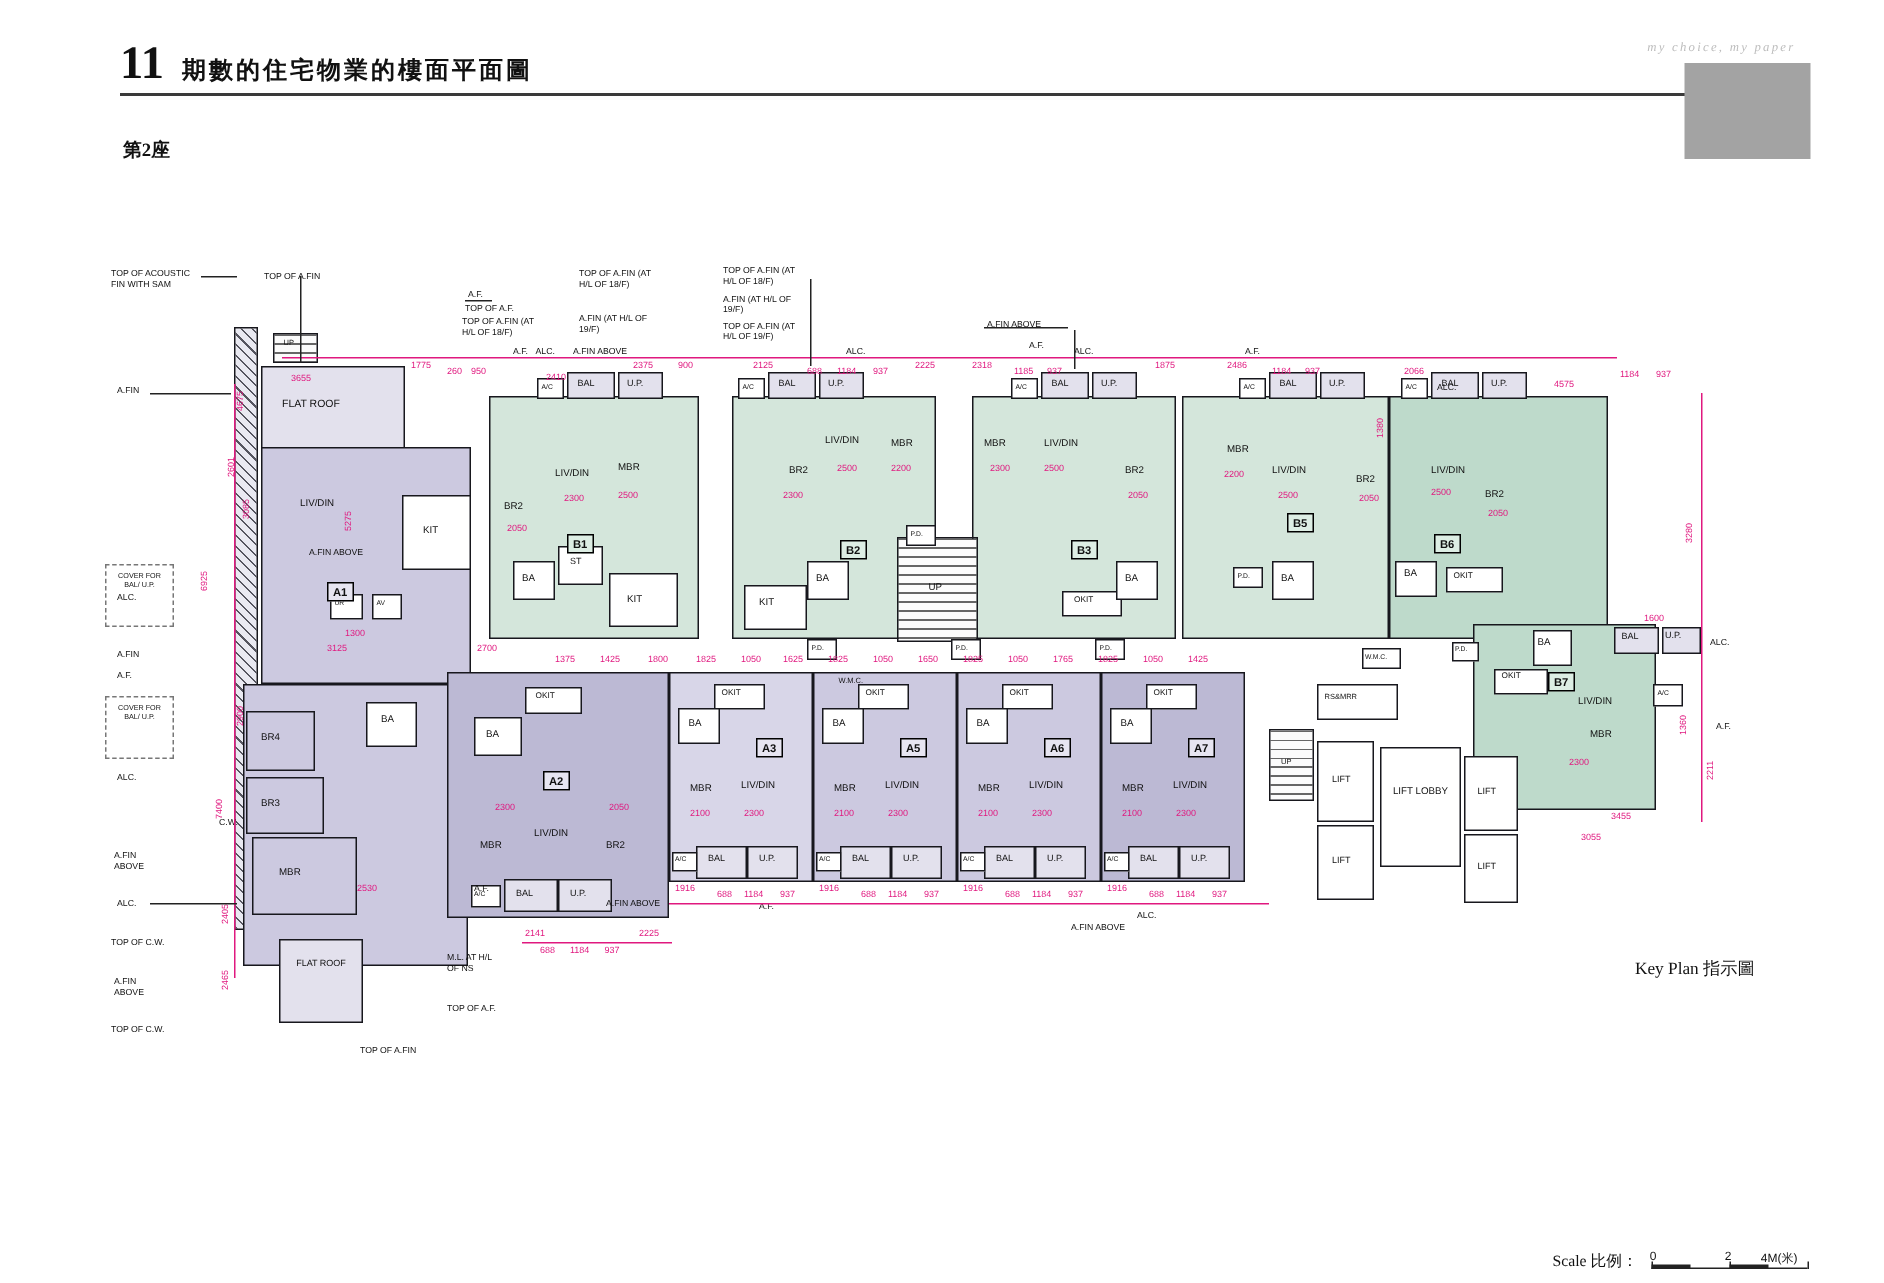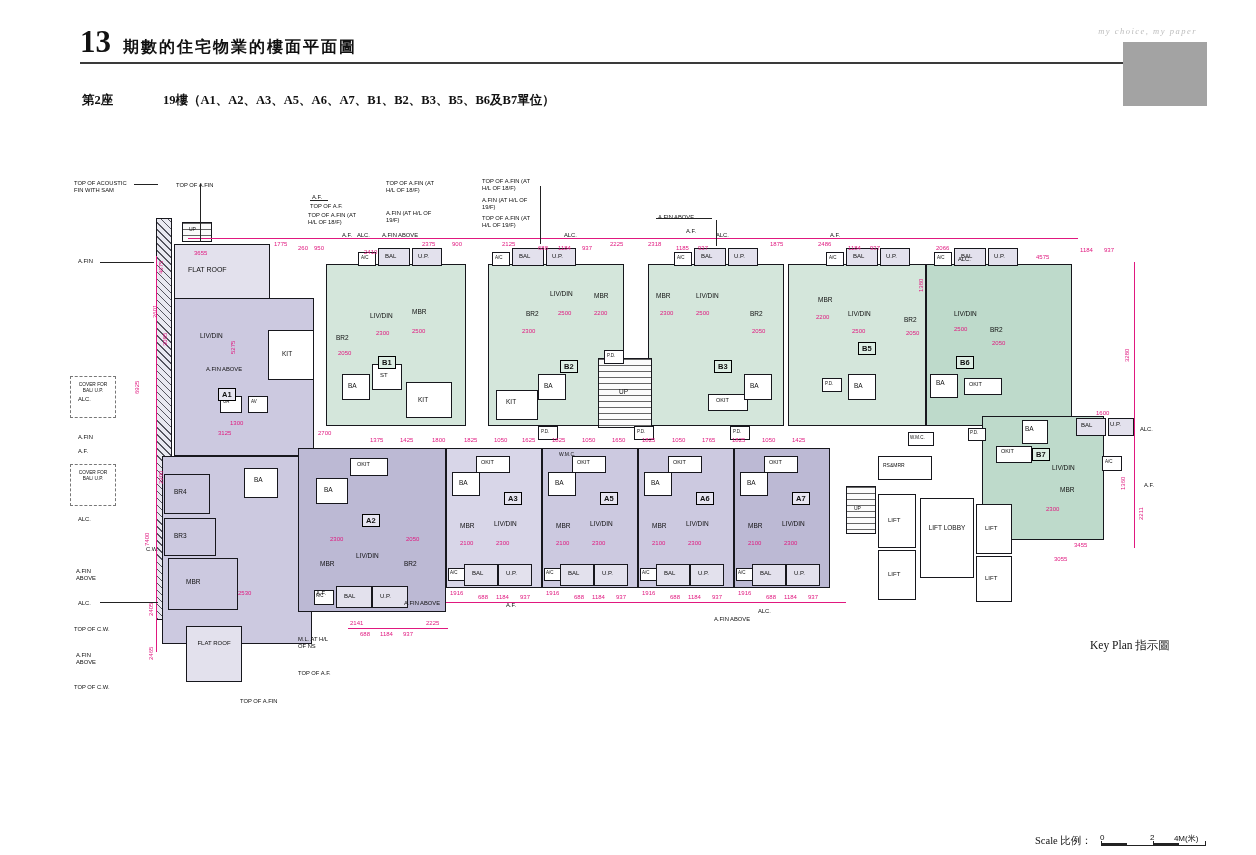--- a/index.html
+++ b/index.html
@@ -65,34 +65,33 @@
   .sb .t1 { left:1px; } .sb .t2 { left:53px; } .sb .t3 { left:105px; }
   .sb .seg { position:absolute; top:9px; left:1px; width:26px; height:3px; background:#222; }
   .sb .seg2 { left:53px; }
 </style>
 </head>
 <body>
 
 <div class="page">
 
   <div class="hdr">
-    <span class="pnum">13</span>
+    <span class="pnum">11</span>
     <span class="ptitle-zh">期數的住宅物業的樓面平面圖</span>
   </div>
   <div class="rule"></div>
 
   <div class="watermark">
     <div class="wm-tag">my choice, my paper</div>
     <div class="wm-box"></div>
   </div>
 
   <div class="tinfo">
     <div class="trow">
       <span class="tlabel">第2座</span>
-      <span>19樓（A1、A2、A3、A5、A6、A7、B1、B2、B3、B5、B6及B7單位）</span>
     </div>
   </div>
 
   <div class="plan">
       <div class="rc f-hatch" style="left: 86px; top: 48px; width: 16px; height: 402px;"></div>
       <div class="rc f-stair" style="left: 112px; top: 52px; width: 30px; height: 20px;"></div>
       <div class="rc f-roof" style="left: 104px; top: 74px; width: 96px; height: 94px;"></div>
       <div class="rc f-a" style="left: 104px; top: 128px; width: 140px; height: 158px;"></div>
       <div class="rc f-w" style="left: 198px; top: 160px; width: 46px; height: 50px;"></div>
       <div class="rc f-w" style="left: 150px; top: 226px; width: 22px; height: 17px;"></div>

